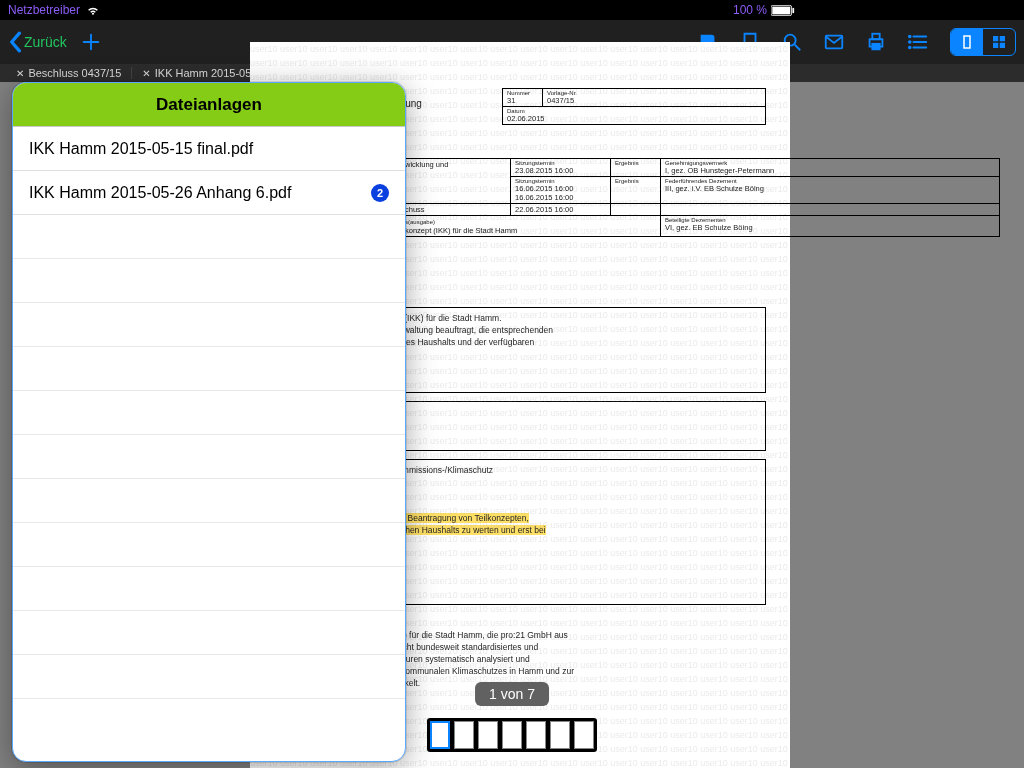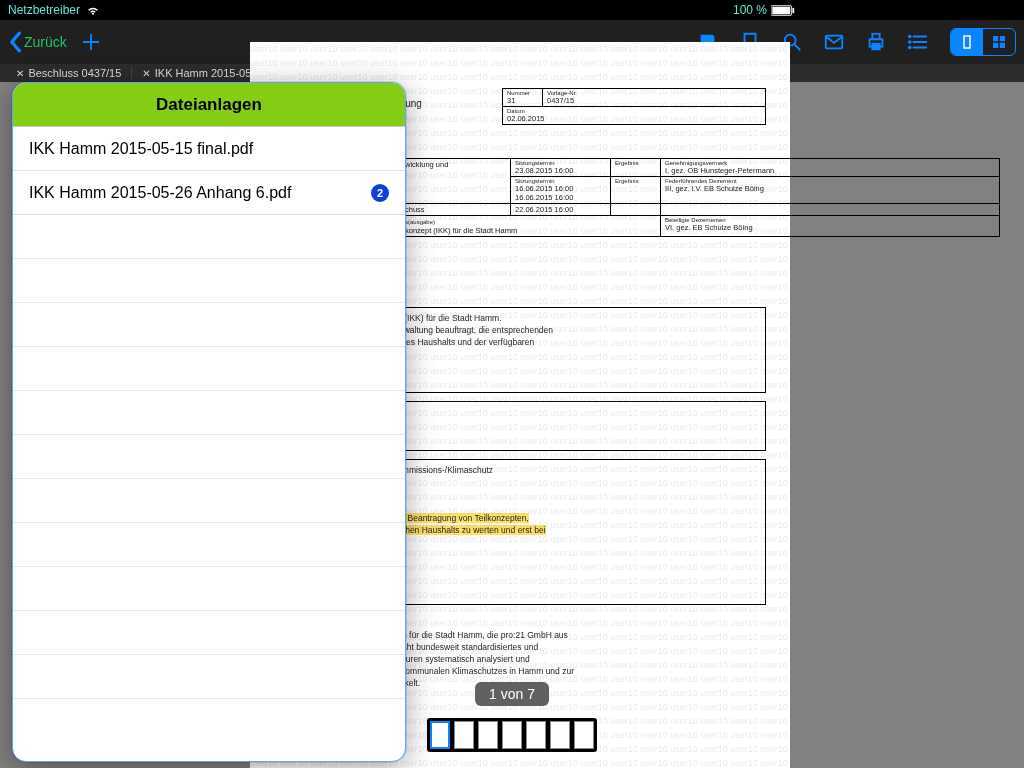--- a/index.html
+++ b/index.html
@@ -1,19 +1,19 @@
 <!DOCTYPE html>
 <html><head>
 <meta charset="utf-8">
 <style>
   * { box-sizing: border-box; margin: 0; padding: 0; }
   body { width: 1024px; height: 768px; background: #818181; font-family: -apple-system, "Helvetica Neue", Arial, sans-serif; overflow: hidden; position: relative; }
 
   
-  .statusbar { height: 20px; background: #000; color: #5eead4; font-size: 12px; display: flex; align-items: center; padding: 0 8px; }
+  .statusbar { height: 20px; background: #000; color: #8b5cf6; font-size: 12px; display: flex; align-items: center; padding: 0 8px; }
   .statusbar .left { flex: 1; display: flex; align-items: center; gap: 6px; }
   .statusbar .center { flex: 1; text-align: center; font-weight: 600; }
   .statusbar .right { flex: 1; text-align: right; display: flex; justify-content: center; align-items: center; gap: 4px; }
   .wifi-icon svg, .battery-icon svg { vertical-align: middle; }
 
   
   .navbar { height: 44px; background: #202020; display: flex; align-items: center; padding: 0 8px; color: #fff; }
   .nav-left { flex: 1; display: flex; align-items: center; gap: 10px; }
   .nav-right { display: flex; align-items: center; gap: 14px; }
   .back-btn { display: flex; align-items: center; color: #22c55e; font-size: 14px; gap: 2px; cursor: pointer; }

